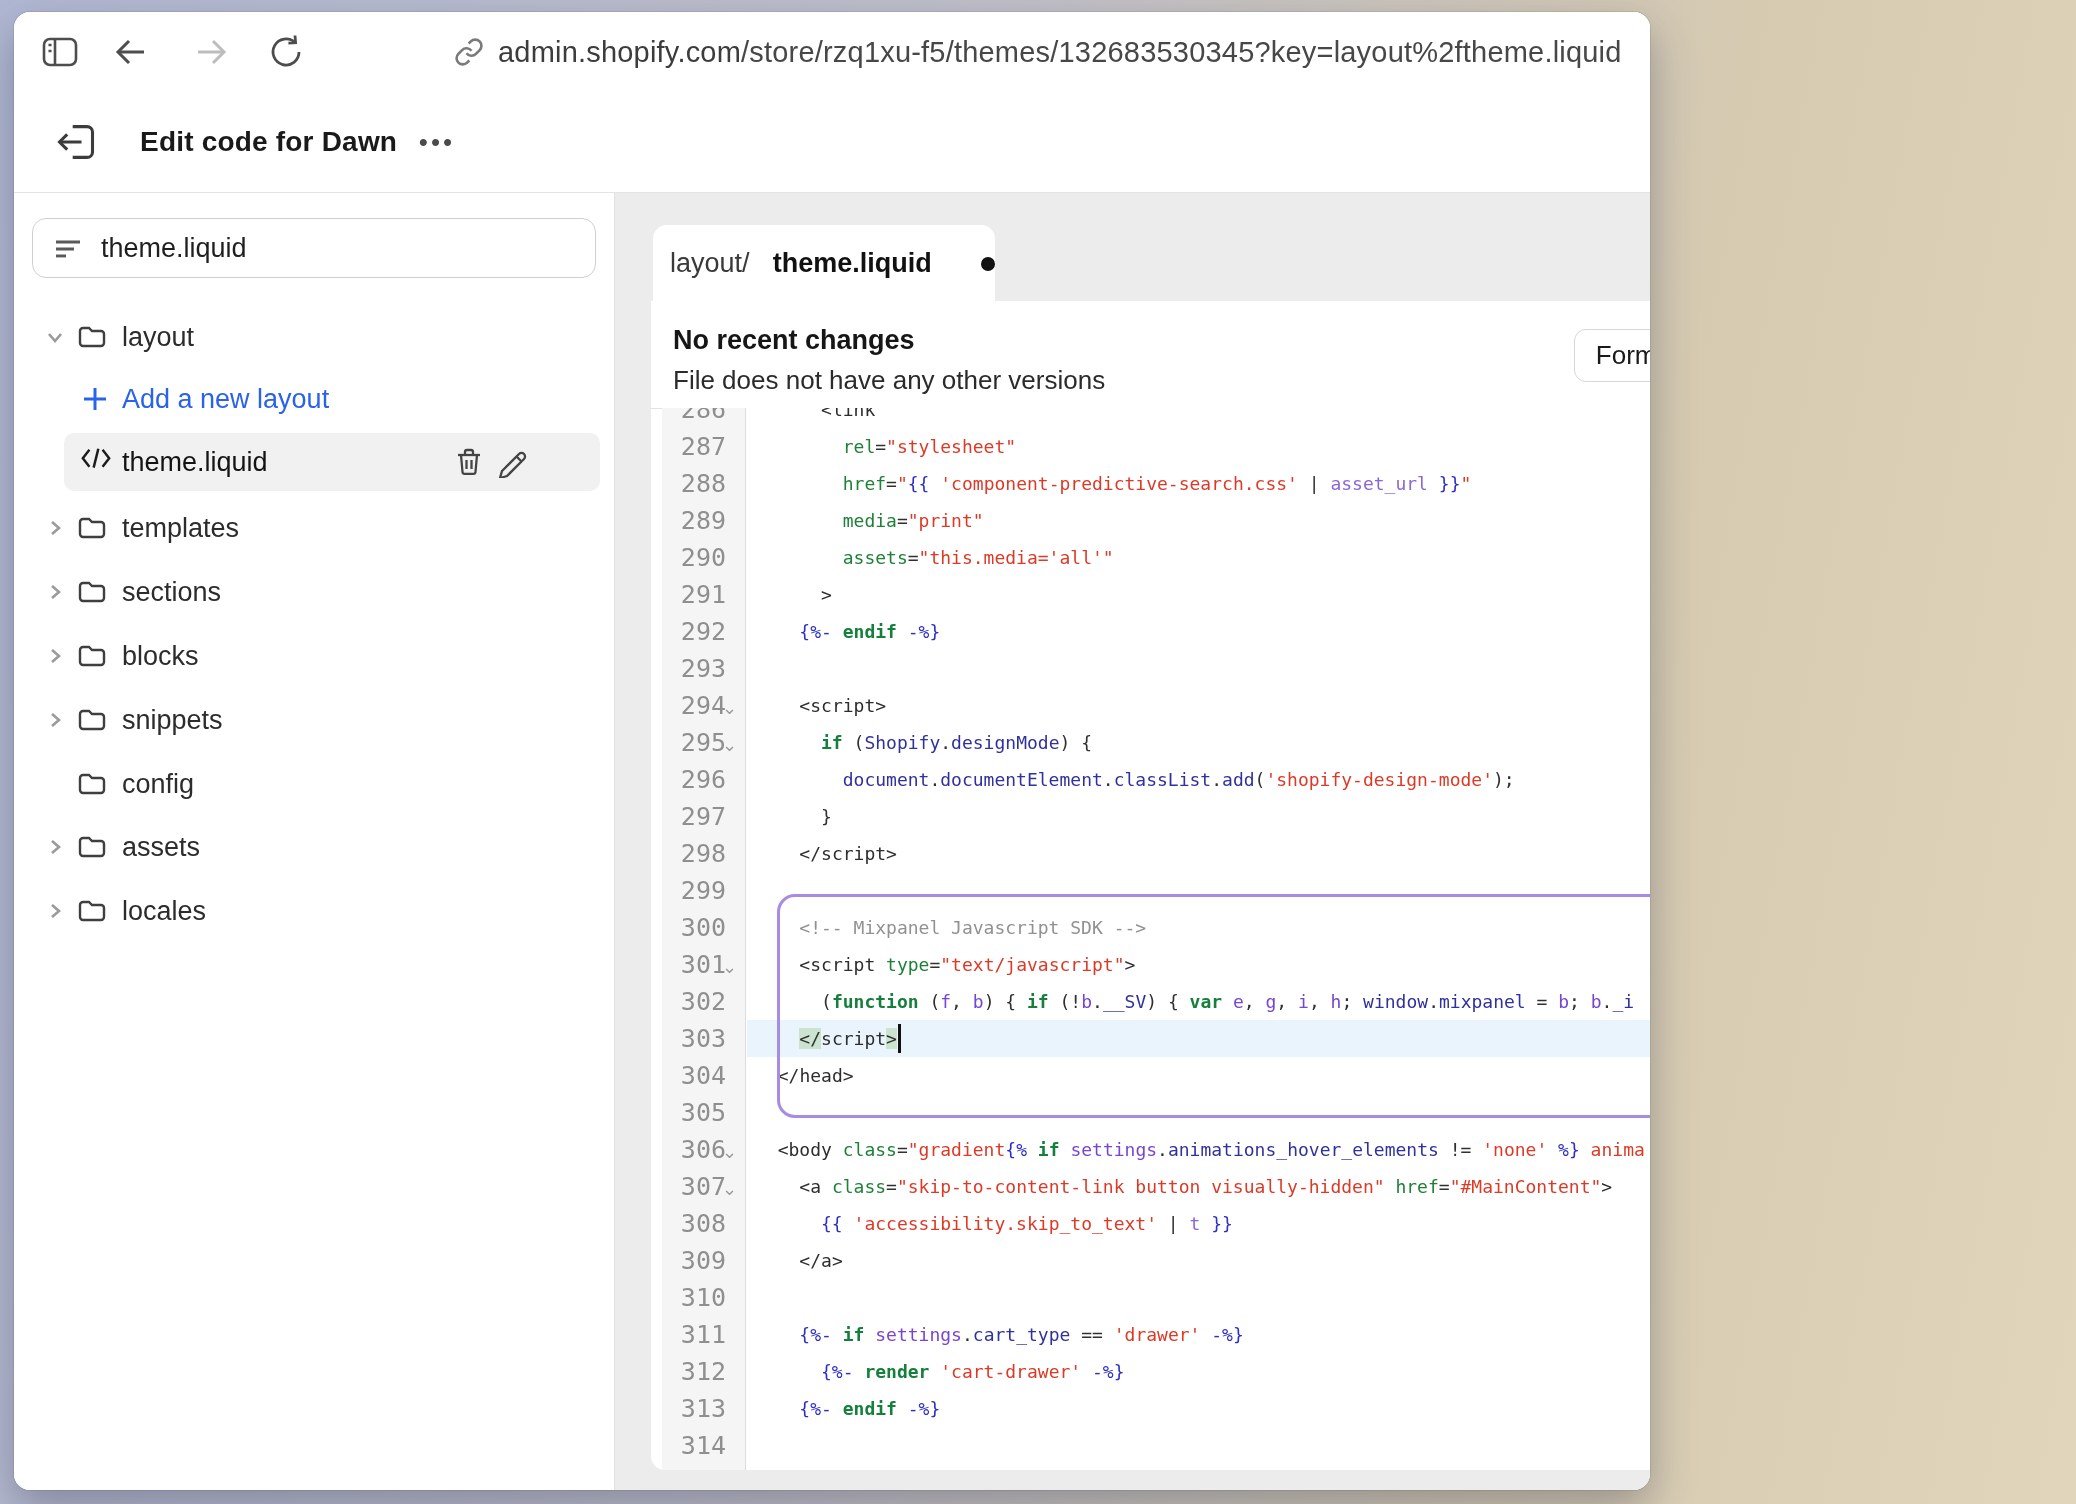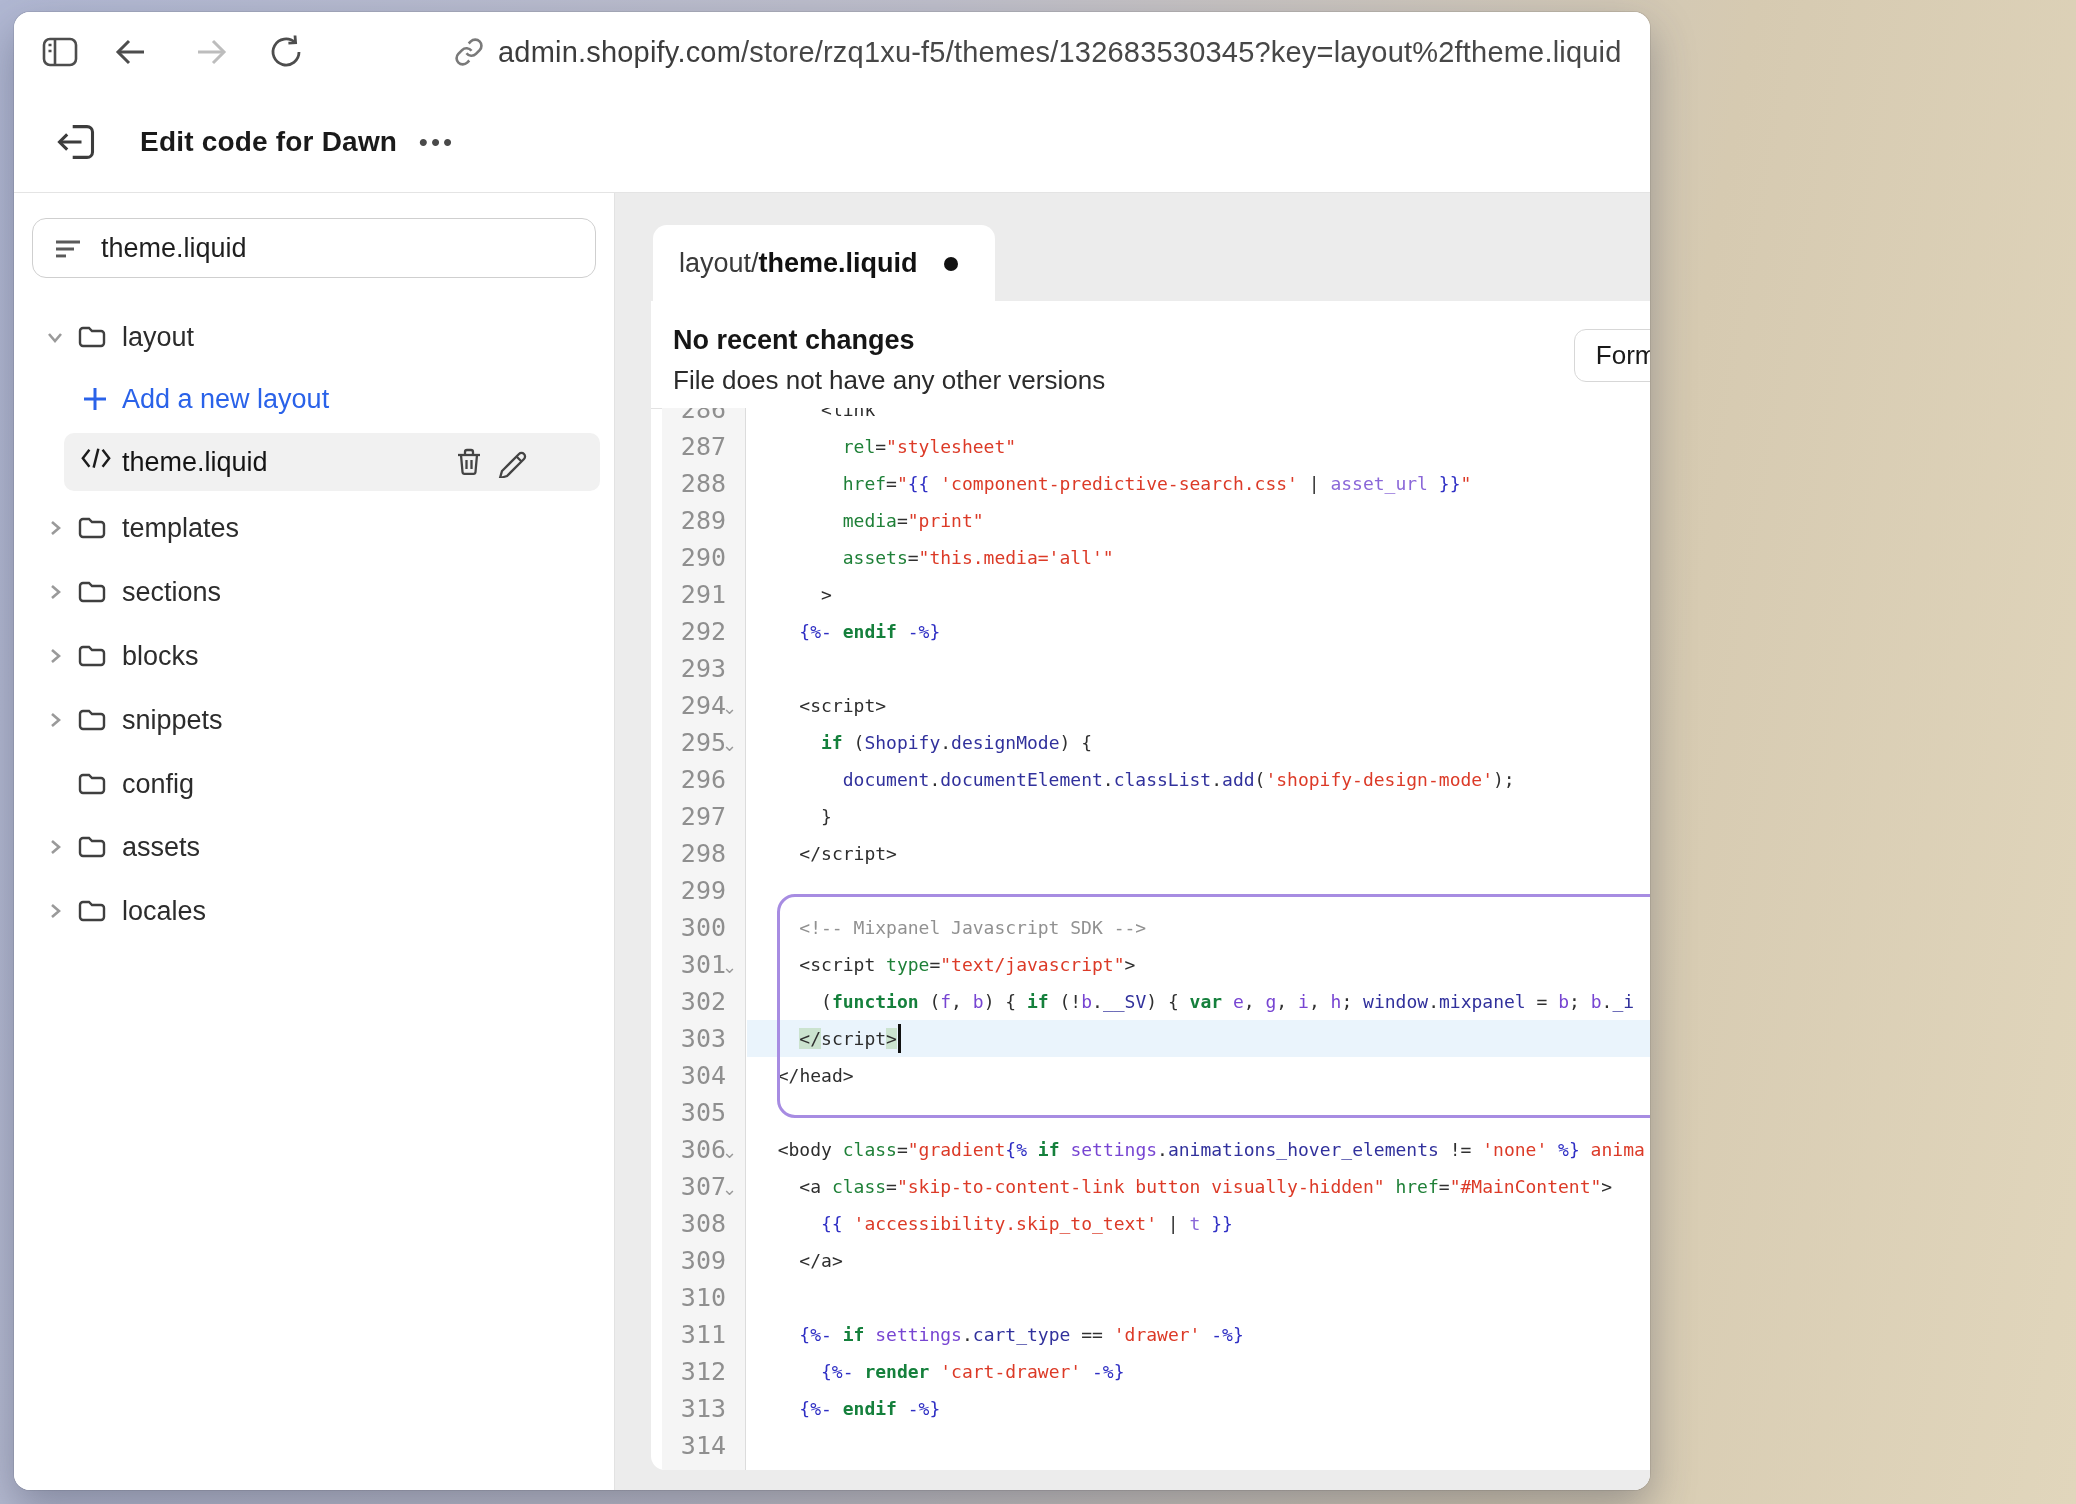--- a/index.html
+++ b/index.html
@@ -43,21 +43,21 @@
   .trow .fold-ic{position:absolute;left:62px;width:32px;height:32px;color:#3f3f3f;}
   .trow .lbl{position:absolute;left:108px;font-size:27px;color:#2c2c2c;}
   .trow.child .fold-ic{left:66px;}
   .sel-bg{position:absolute;left:50px;width:536px;height:58px;background:#f1f1f1;border-radius:10px;}
   .action .plus-ic{position:absolute;left:66px;width:30px;height:30px;color:#2a62e9;}
   .action .lbl{color:#2a62e9;}
   .rowbtn{position:absolute;width:32px;height:32px;color:#444;cursor:pointer;}
 
   
   .tab{position:absolute;left:38px;top:32px;width:342px;height:77px;background:#fff;border-radius:14px 14px 0 0;
-    display:flex;align-items:center;padding-left:26px;box-sizing:border-box;font-size:27px;color:#3a3a3a;cursor:pointer;}
+    display:flex;align-items:center;padding-left:17px;box-sizing:border-box;font-size:27px;color:#3a3a3a;cursor:pointer;justify-content:space-between;}
   .tab b{color:#111;font-weight:700;}
   .tab .dot{width:14px;height:14px;border-radius:50%;background:#111;margin-left:26px;}
   .panel{position:absolute;left:36px;top:108px;width:1405px;height:1169px;background:#fff;
     border-radius:0 14px 14px 14px;overflow:hidden;}
   .phead{position:absolute;left:0;top:0;width:100%;height:107px;border-bottom:1px solid #e2e2e2;background:#fff;}
   .ptitle{position:absolute;left:22px;top:24px;font-size:27px;font-weight:700;color:#161616;}
   .psub{position:absolute;left:22px;top:64px;font-size:26px;color:#2b2b2b;}
   .phead-div{position:absolute;left:1205px;top:0;width:1px;height:107px;background:#e4e4e4;}
   .format-btn{position:absolute;left:923px;top:28px;width:247px;height:53px;border:1.5px solid #d7d7d7;border-radius:12px;
     background:#fff;display:flex;align-items:center;box-sizing:border-box;cursor:pointer;}

